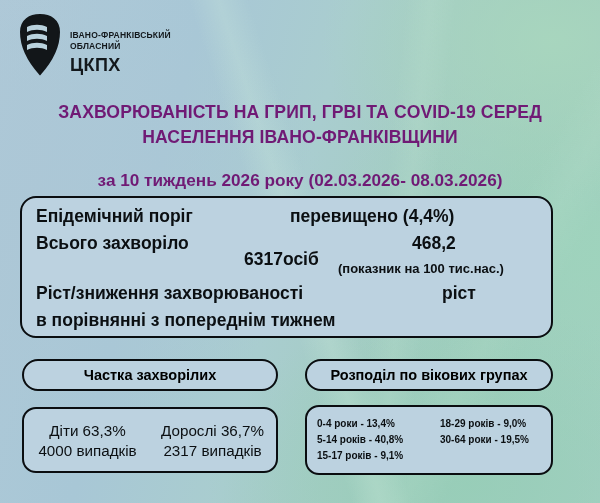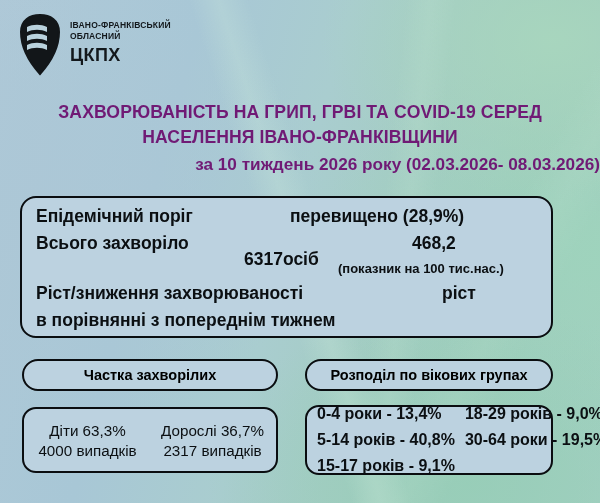--- a/index.html
+++ b/index.html
@@ -39,21 +39,21 @@
 
   
   .logo-row {
     position: absolute;
     left: 18px; top: 14px;
     display: flex;
     align-items: flex-start;
     gap: 8px;
   }
   .logo-mark { width: 44px; height: 62px; flex: none; }
-  .logo-text { padding-top: 6px; }
+  .logo-text { padding-top: 6px; margin-top: 10px; }
   .logo-line1, .logo-line2 {
     font-size: 8.5px;
     font-weight: bold;
     letter-spacing: .2px;
     color: #13181c;
     line-height: 1.35;
   }
   .logo-main {
     font-size: 18px;
     font-weight: bold;
@@ -73,22 +73,21 @@
   .title-1, .title-2 {
     font-size: 17.6px;
     font-weight: bold;
     line-height: 1.42;
     letter-spacing: .1px;
   }
   .title-3 {
     font-size: 17.2px;
     font-weight: bold;
     line-height: 1.5;
-    margin-top: 2px;
-    text-align: right;
+    margin-top: 18px;
   }
 
   
   .panel {
     position: absolute;
     background: #bcd2e0;
     border: 2.5px solid #0a0d10;
     border-radius: 14px;
   }
 
@@ -171,21 +170,21 @@
   #ages-grid {
     position: absolute;
     inset: 0;
     display: grid;
     grid-template-columns: 1fr 1fr;
     align-content: center;
     row-gap: 2px;
     padding: 5px 8px 5px 10px;
   }
   .age-cell {
-    font-size: 16px;
+    font-size: 10px;
     font-weight: bold;
     color: #0b0f12;
     white-space: nowrap;
     line-height: 1.62;
   }
   .age-col-right { padding-left: 10px; }
 </style>
 </head>
 <body>
 
@@ -213,21 +212,21 @@
   </div>
 
   <div class="title-block">
     <div class="title-1">ЗАХВОРЮВАНІСТЬ НА ГРИП, ГРВІ ТА COVID-19 СЕРЕД</div>
     <div class="title-2">НАСЕЛЕННЯ ІВАНО-ФРАНКІВЩИНИ</div>
     <div class="title-3">за 10 тиждень 2026 року (02.03.2026- 08.03.2026)</div>
   </div>
 
   <div class="panel" id="stats-panel">
     <span class="stat-row" id="row-threshold-label">Епідемічний поріг</span>
-    <span class="stat-row" id="row-threshold-value">перевищено (28,9%)</span>
+    <span class="stat-row" id="row-threshold-value">перевищено (4,4%)</span>
 
     <span class="stat-row" id="row-total-label">Всього захворіло</span>
     <span class="stat-row" id="row-total-cases">6317осіб</span>
     <span class="stat-row" id="row-total-rate">468,2</span>
     <span id="row-note">(показник на 100 тис.нас.)</span>
 
     <span class="stat-row" id="row-growth-label">Ріст/зниження захворюваності</span>
     <span class="stat-row" id="row-growth-value">ріст</span>
 
     <span class="stat-row" id="row-compare-label">в порівнянні з попереднім тижнем</span>

